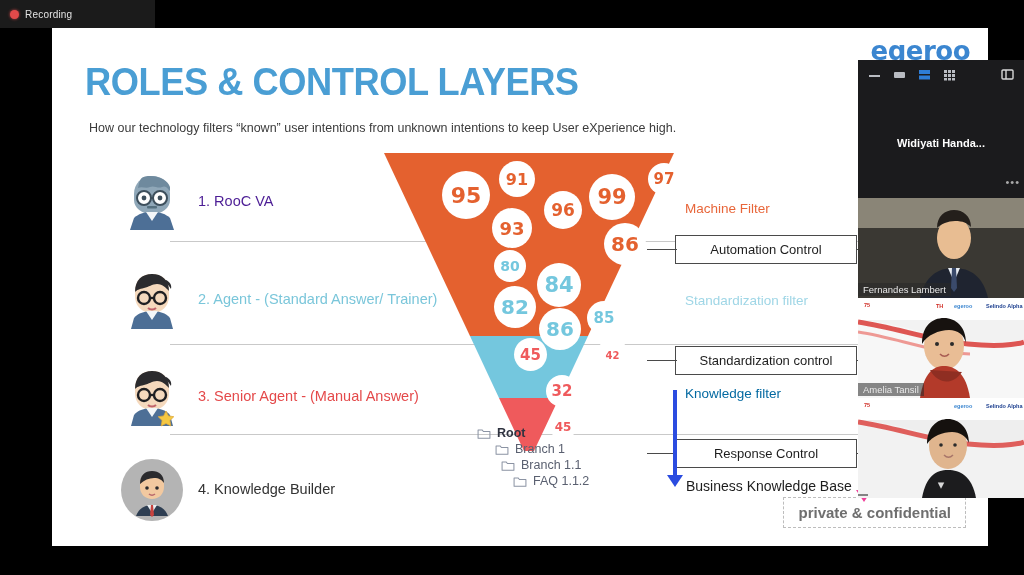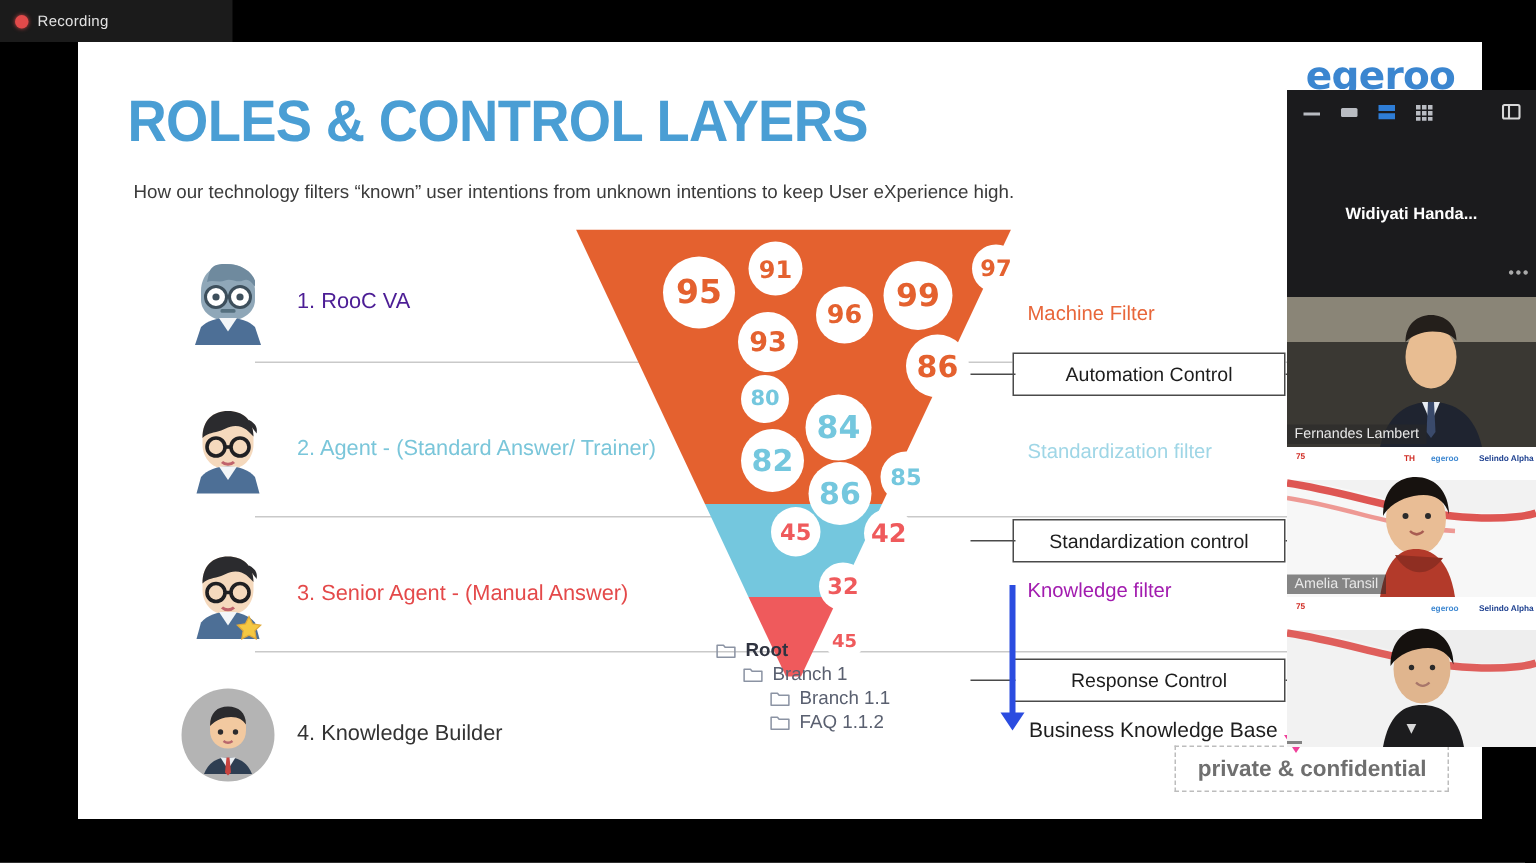--- a/index.html
+++ b/index.html
@@ -205,29 +205,29 @@
           <div class="bubble" style="left: 160px; top: 38px; width: 38px; height: 38px; font-size: 17px; color: rgb(228, 97, 47);">96</div>
           <div class="bubble" style="left: 205px; top: 21px; width: 46px; height: 46px; font-size: 21px; color: rgb(228, 97, 47);">99</div>
           <div class="bubble" style="left: 264px; top: 10px; width: 32px; height: 32px; font-size: 15px; color: rgb(228, 97, 47);">97</div>
           <div class="bubble" style="left: 220px; top: 70px; width: 42px; height: 42px; font-size: 20px; color: rgb(228, 97, 47);">86</div>
           <div class="bubble" style="left: 110px; top: 97px; width: 32px; height: 32px; font-size: 14px; color: rgb(116, 199, 222);">80</div>
           <div class="bubble" style="left: 153px; top: 110px; width: 44px; height: 44px; font-size: 21px; color: rgb(116, 199, 222);">84</div>
           <div class="bubble" style="left: 110px; top: 133px; width: 42px; height: 42px; font-size: 20px; color: rgb(116, 199, 222);">82</div>
           <div class="bubble" style="left: 155px; top: 155px; width: 42px; height: 42px; font-size: 20px; color: rgb(116, 199, 222);">86</div>
           <div class="bubble" style="left: 203px; top: 148px; width: 34px; height: 34px; font-size: 15px; color: rgb(116, 199, 222);">85</div>
           <div class="bubble" style="left: 130px; top: 185px; width: 33px; height: 33px; font-size: 15px; color: rgb(239, 90, 92);">45</div>
-          <div class="bubble" style="left: 192px; top: 186px; width: 33px; height: 33px; font-size: 17px; color: rgb(239, 90, 92);">42</div>
+          <div class="bubble" style="left: 212px; top: 186px; width: 33px; height: 33px; font-size: 10px; color: rgb(239, 90, 92);">42</div>
           <div class="bubble" style="left: 162px; top: 222px; width: 32px; height: 32px; font-size: 15px; color: rgb(239, 90, 92);">32</div>
           <div class="bubble" style="left: 166px; top: 261px; width: 26px; height: 26px; font-size: 12px; color: rgb(239, 90, 92);">45</div>
         </div>
     </div>
 
     <div class="filter-label" style="left:633px; top:173px; color:#e8663a">Machine Filter</div>
     <div class="filter-label" style="left:633px; top:265px; color:#9fd6e6">Standardization filter</div>
-    <div class="filter-label" style="left:633px; top:358px; color:#a21caf">Knowledge filter</div>
+    <div class="filter-label" style="left:633px; top:358px; color:#0369a1">Knowledge filter</div>
 
     <div class="ctrl-box" style="left:623px; top:207px; width:182px; height:29px">Automation Control</div>
     <div class="ctrl-box" style="left:623px; top:318px; width:182px; height:29px">Standardization control</div>
     <div class="ctrl-box" style="left:623px; top:411px; width:182px; height:29px">Response Control</div>
 
     <div class="conn-line" style="left:595px; top:221px; width:30px"></div>
     <div class="conn-line" style="left:595px; top:332px; width:30px"></div>
     <div class="conn-line" style="left:595px; top:425px; width:30px"></div>
     <div class="conn-line" style="left:805px; top:221px; width:22px"></div>
     <div class="conn-line" style="left:805px; top:332px; width:22px"></div>
@@ -249,21 +249,21 @@
           <path d="M1 2.5h5l1.3 1.6H15V12H1z" fill="none" stroke="#8b93a3" stroke-width="1.2" stroke-linejoin="round"></path>
         </svg>
         <span>Root</span>
       </div>
       <div class="node" style="margin-left:18px">
         <svg class="folder-ico" viewBox="0 0 16 13">
           <path d="M1 2.5h5l1.3 1.6H15V12H1z" fill="none" stroke="#8b93a3" stroke-width="1.2" stroke-linejoin="round"></path>
         </svg>
         <span>Branch 1</span>
       </div>
-      <div class="node" style="margin-left:36px">
+      <div class="node" style="margin-left:24px">
         <svg class="folder-ico" viewBox="0 0 16 13">
           <path d="M1 2.5h5l1.3 1.6H15V12H1z" fill="none" stroke="#8b93a3" stroke-width="1.2" stroke-linejoin="round"></path>
         </svg>
         <span>Branch 1.1</span>
       </div>
       <div class="node" style="margin-left:36px">
         <svg class="folder-ico" viewBox="0 0 16 13">
           <path d="M1 2.5h5l1.3 1.6H15V12H1z" fill="none" stroke="#8b93a3" stroke-width="1.2" stroke-linejoin="round"></path>
         </svg>
         <span>FAQ 1.1.2</span>

